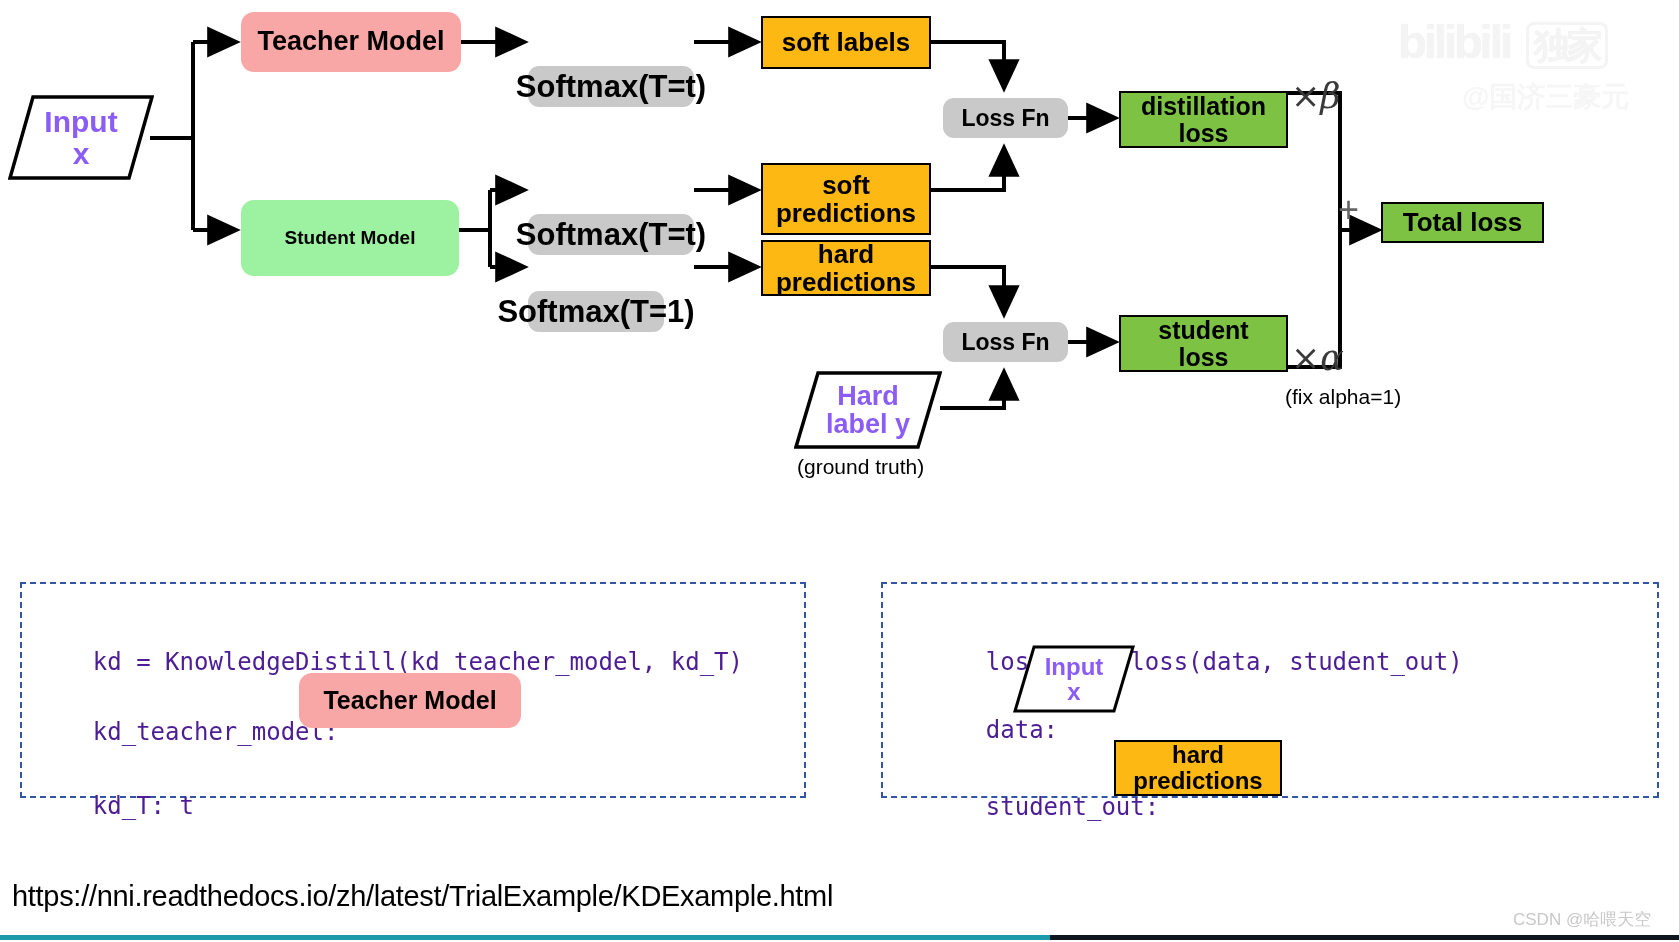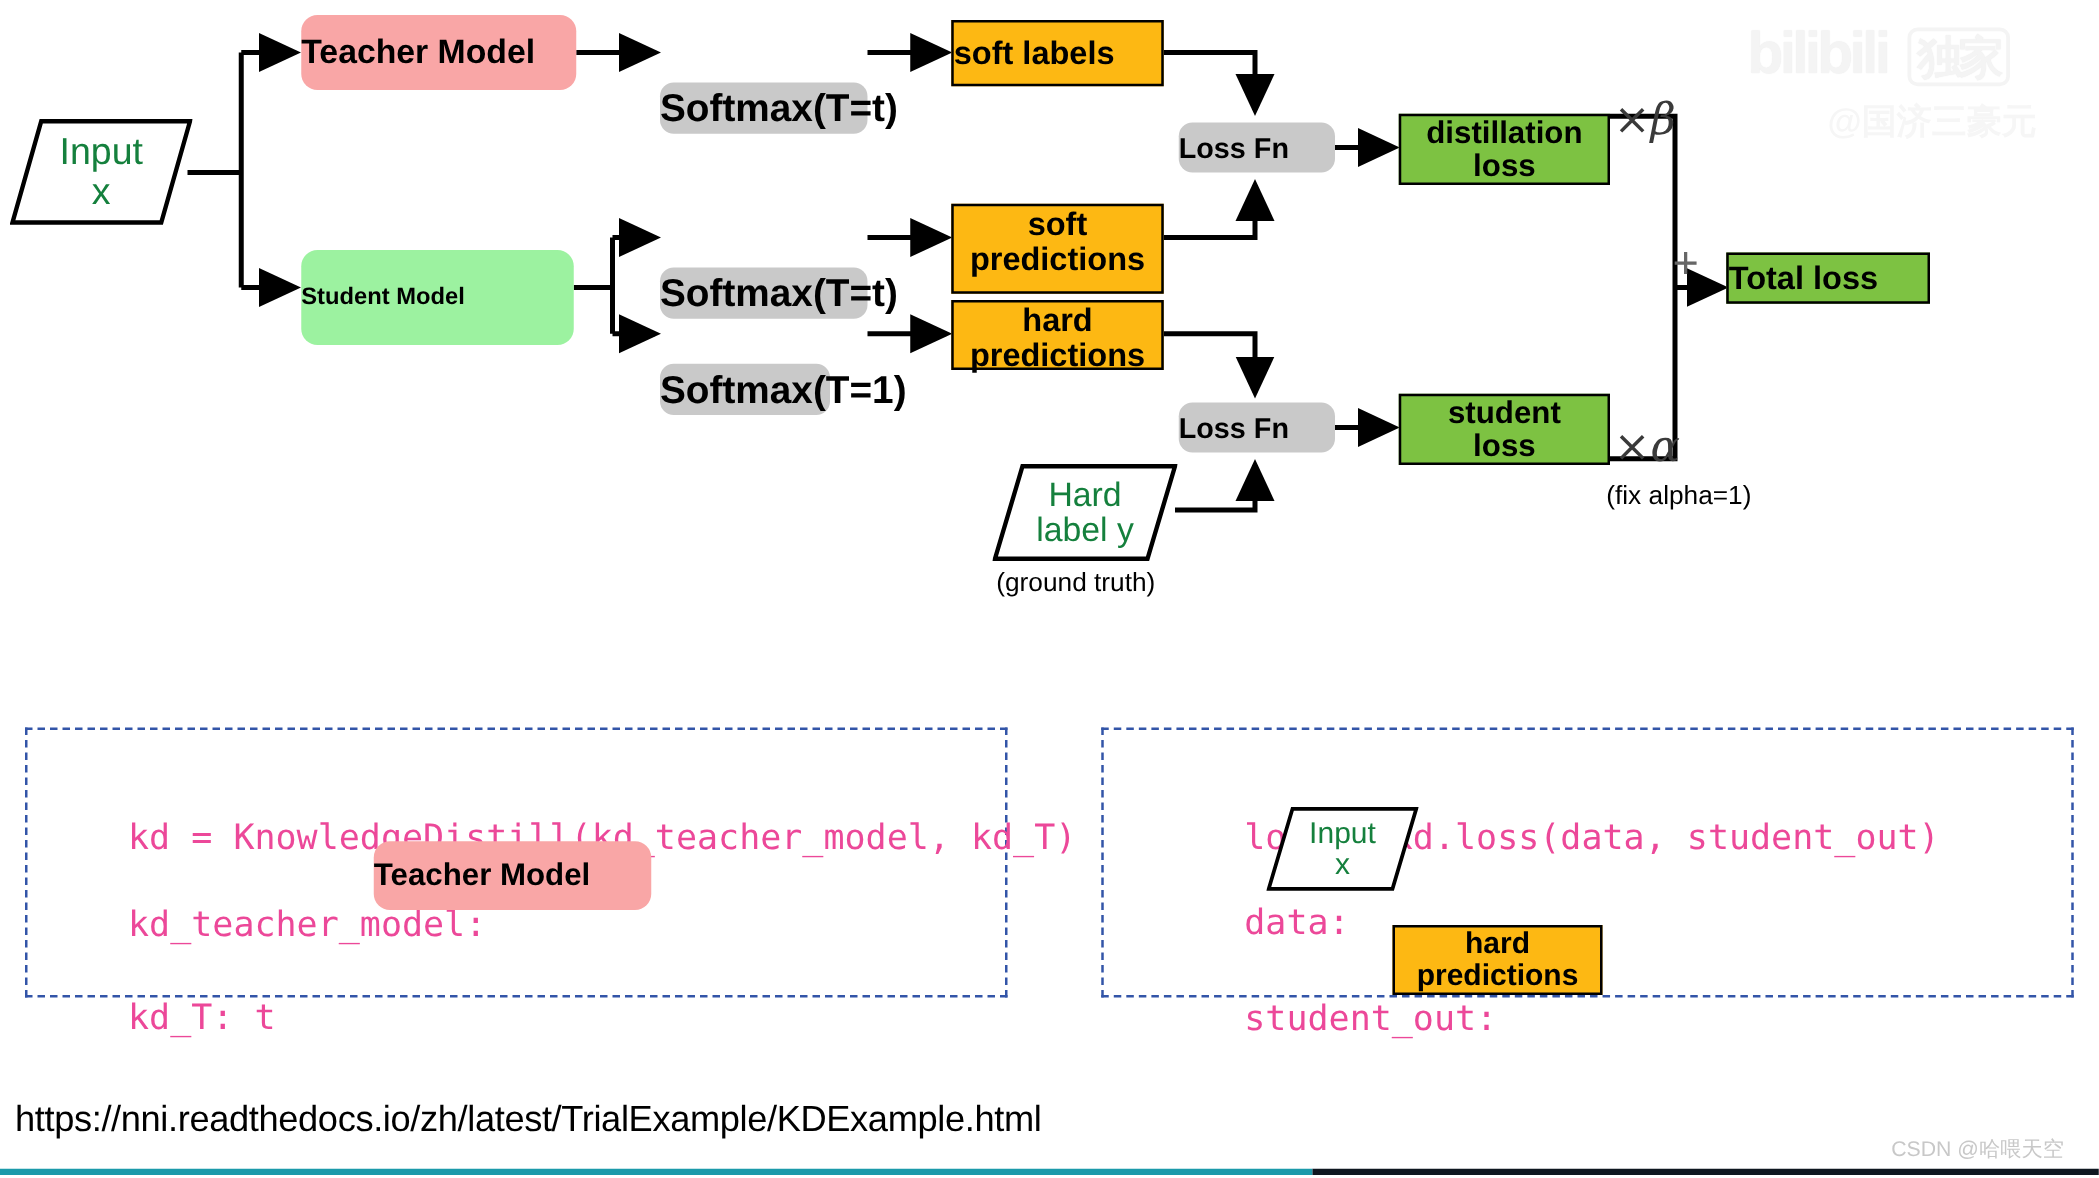--- a/index.html
+++ b/index.html
@@ -3,37 +3,37 @@
 <meta charset="utf-8">
 <style>
   html,body{margin:0;padding:0;}
   body{
     width:1679px;height:942px;background:#ffffff;
     font-family:"Liberation Sans",sans-serif;
     position:relative;overflow:hidden;
   }
   #stage{position:absolute;left:0;top:0;width:1679px;height:942px;}
   .node{position:absolute;box-sizing:border-box;display:flex;align-items:center;
-        text-align:center;font-weight:bold;color:#000;line-height:1.08;}
+        justify-content:center;text-align:center;font-weight:bold;color:#000;line-height:1.08;}
   .rounded{border-radius:13px;}
   .teacher{background:#F9A6A6;}
   .student{background:#9CF2A0;}
   .softmax{background:#C9C9C9;border-radius:11px;font-size:31px;font-weight:bold;margin-top:44px;}
   .orange{background:#FDB813;border:2.5px solid #000;}
   .greenb{background:#7DC242;border:2.5px solid #000;}
   .lossfn{background:#C9C9C9;border-radius:11px;font-size:23px;}
   .para{position:absolute;display:flex;align-items:center;justify-content:center;
-        text-align:center;font-weight:normal;line-height:1.05;color:#15803d;}
+        text-align:center;font-weight:bold;line-height:1.05;color:#8b5cf6;}
   .para svg{position:absolute;left:0;top:0;}
   .para span{position:relative;z-index:2;}
   .annot{position:absolute;color:#3a3a3a;}
   .greek{font-family:"DejaVu Serif",serif;font-style:italic;}
   .plain{position:absolute;color:#000;font-size:21px;font-family:"Liberation Sans",sans-serif;}
   .codebox{position:absolute;box-sizing:border-box;border:2.5px dashed #3355a8;}
-  .code{position:absolute;font-family:"DejaVu Sans Mono",monospace;font-size:28px;color:#ec4899;white-space:pre;}
+  .code{position:absolute;font-family:"DejaVu Sans Mono",monospace;font-size:24px;color:#4c1d95;white-space:pre;}
   .url{position:absolute;font-size:29px;color:#000;letter-spacing:-0.3px;}
   .csdn{position:absolute;font-size:17px;color:#c8c8c8;}
   .tealbar{position:absolute;background:#1b9aaa;}
   .wm{position:absolute;color:#f4f4f4;font-weight:bold;pointer-events:none;}
   svg.lines{position:absolute;left:0;top:0;width:1679px;height:942px;pointer-events:none;}
 </style>
 </head>
 <body>
 
 <div id="stage">

